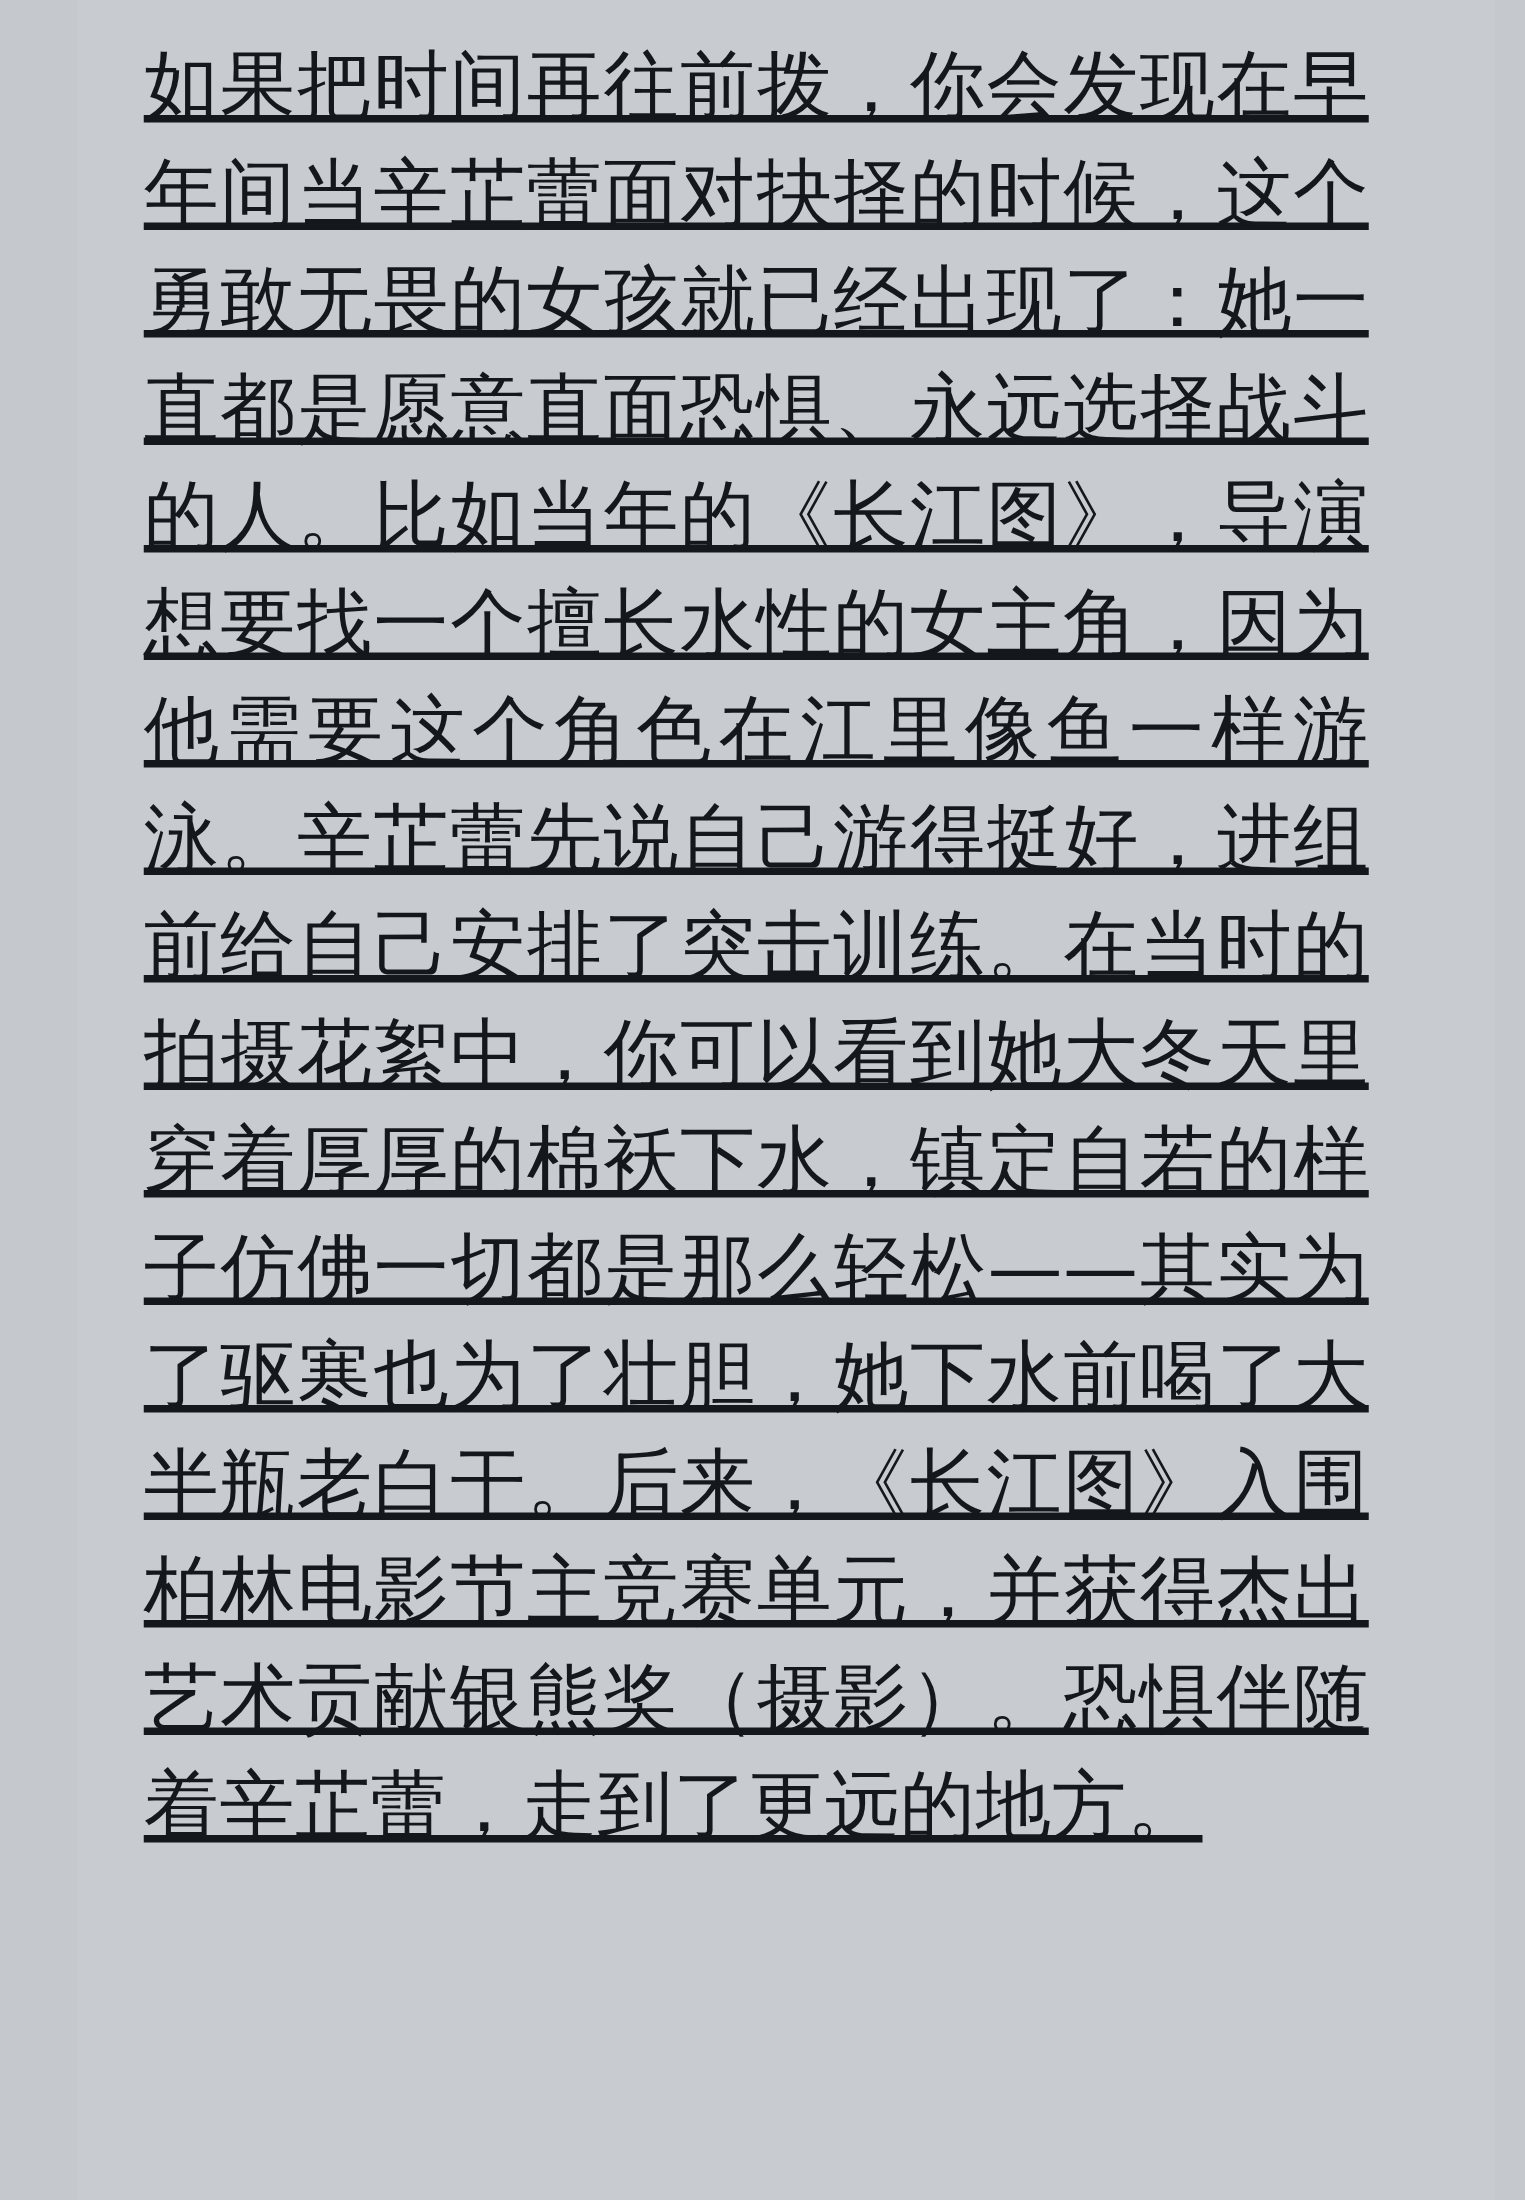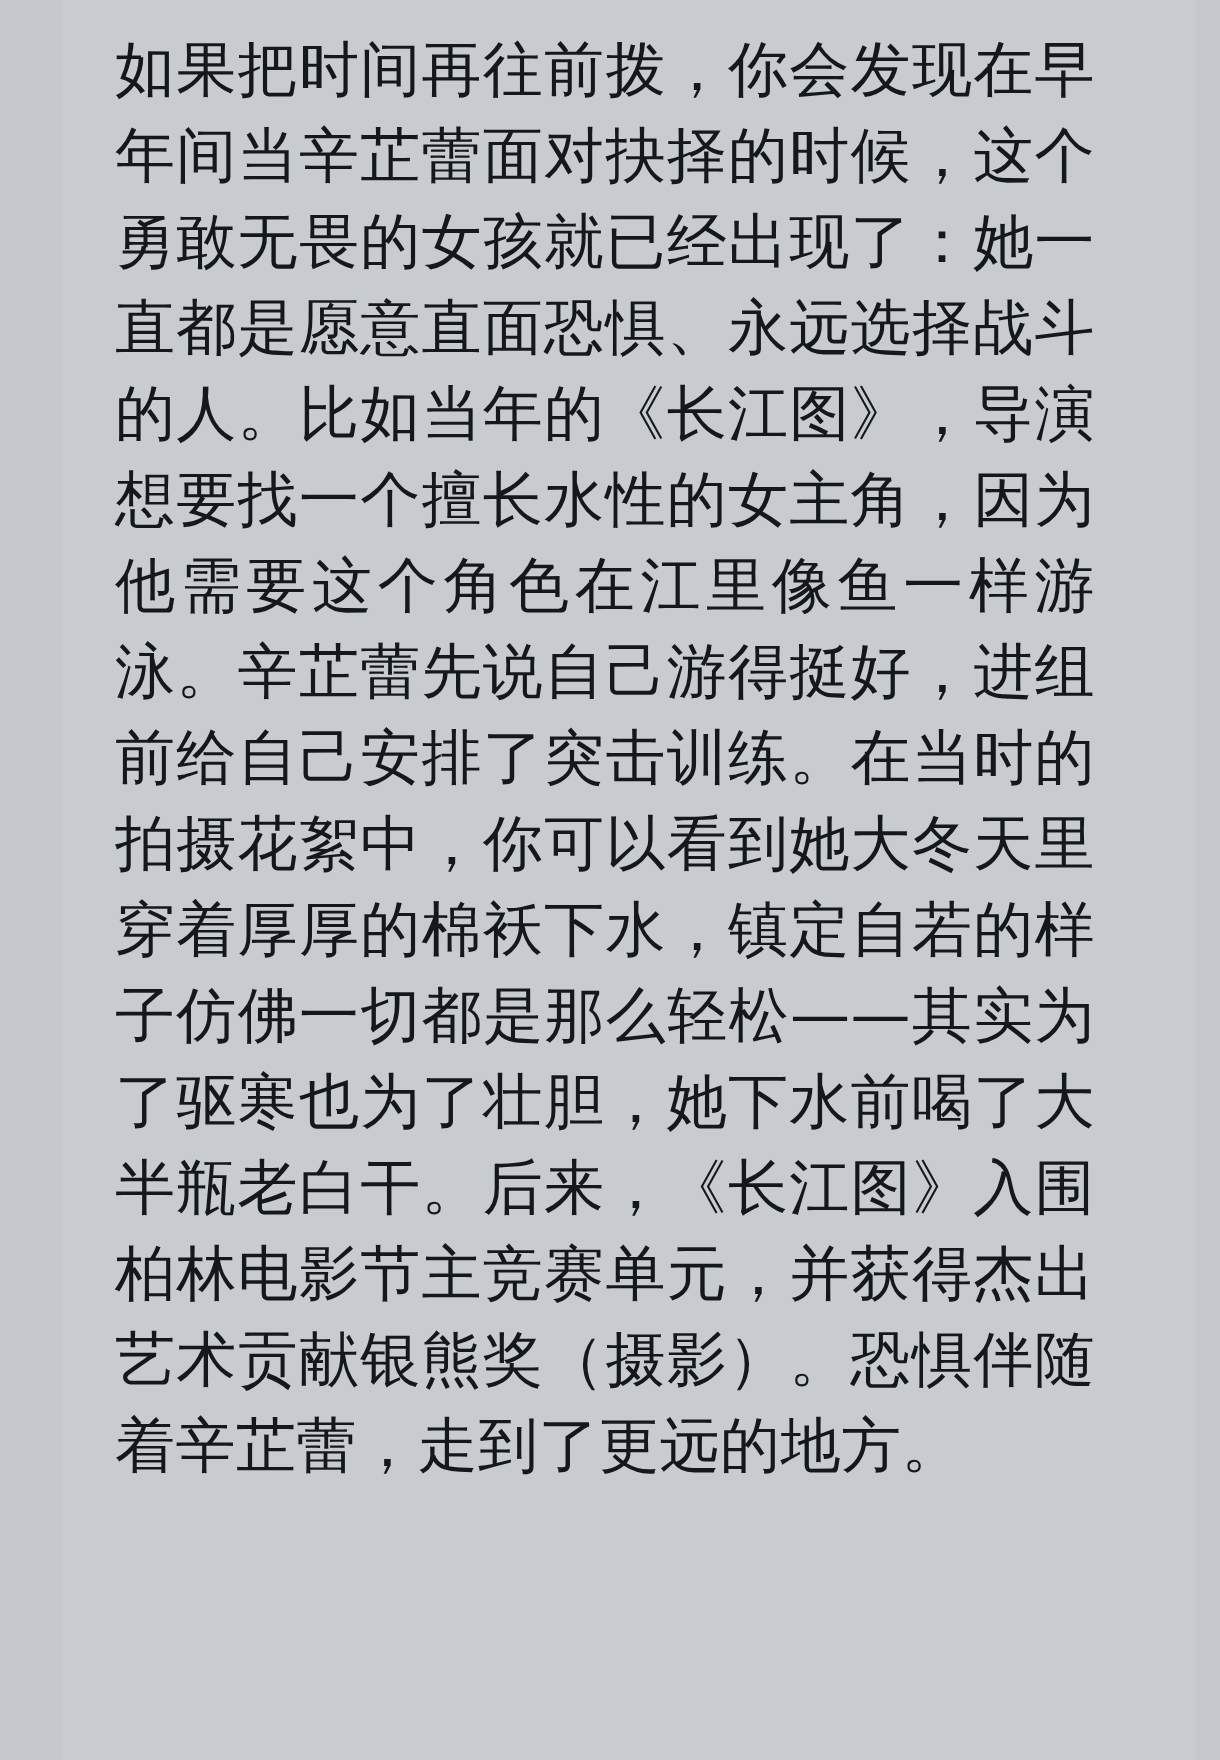--- a/index.html
+++ b/index.html
@@ -45,20 +45,21 @@
     font-size: 60px;
     line-height: 86px;
     letter-spacing: 0.5px;
     text-align: justify;
     text-justify: inter-character;
     font-weight: 500;
     word-break: break-all;
   }
   .article-body p {
     margin: 0;
+    text-decoration: underline;
   }
 </style>
 </head>
 <body>
 
 <div id="page">
   <div class="article-body">
     <p>如果把时间再往前拨，你会发现在早年间当辛芷蕾面对抉择的时候，这个勇敢无畏的女孩就已经出现了：她一直都是愿意直面恐惧、永远选择战斗的人。比如当年的《长江图》，导演想要找一个擅长水性的女主角，因为他需要这个角色在江里像鱼一样游泳。辛芷蕾先说自己游得挺好，进组前给自己安排了突击训练。在当时的拍摄花絮中，你可以看到她大冬天里穿着厚厚的棉袄下水，镇定自若的样子仿佛一切都是那么轻松——其实为了驱寒也为了壮胆，她下水前喝了大半瓶老白干。后来，《长江图》入围柏林电影节主竞赛单元，并获得杰出艺术贡献银熊奖（摄影）。恐惧伴随着辛芷蕾，走到了更远的地方。</p>
   </div>
 </div>

